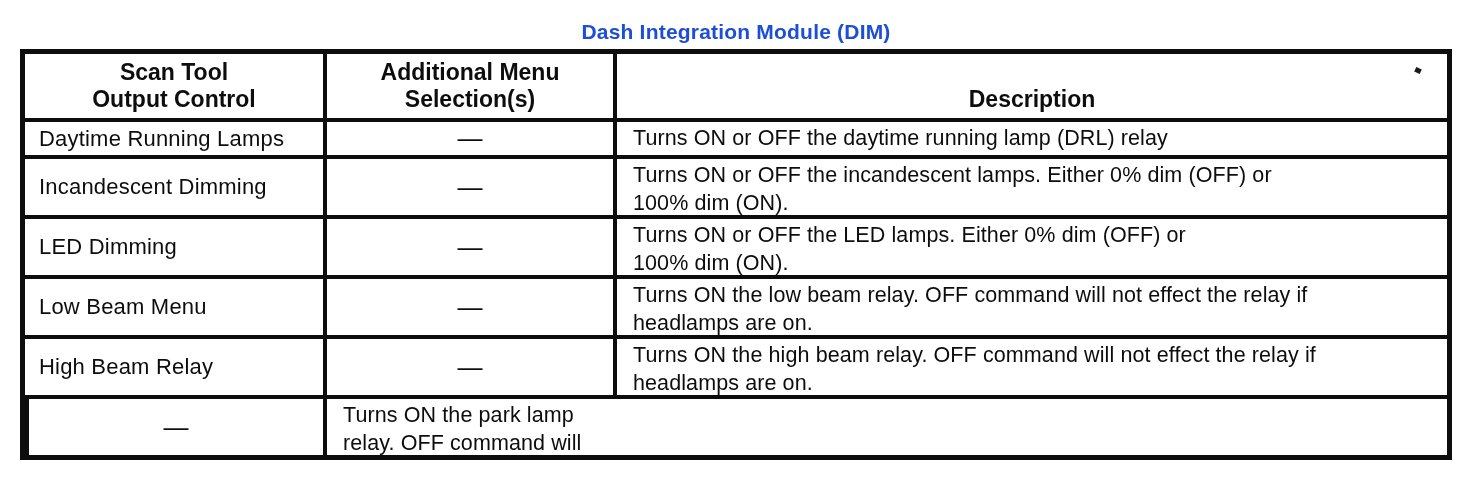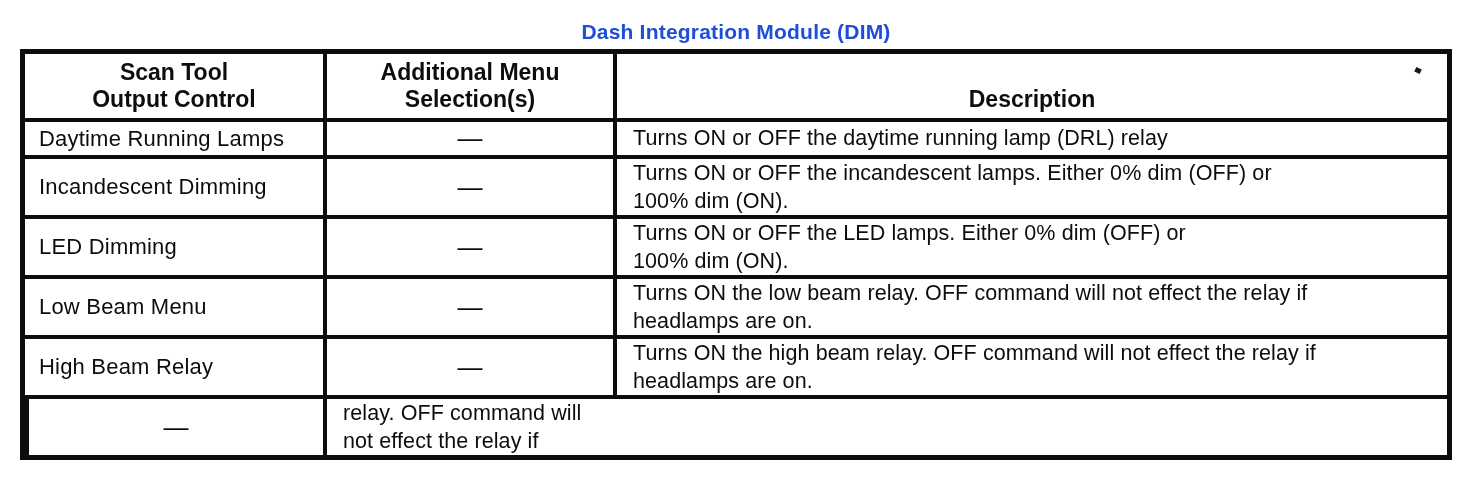--- a/index.html
+++ b/index.html
@@ -76,21 +76,21 @@
   }
   .cell.c2.body-cell {
     display: flex;
     align-items: center;
     justify-content: center;
     font-size: 25px;
   }
   .cell.c3.body-cell {
     display: flex;
     flex-direction: column;
-    justify-content: center;
+    justify-content: flex-start;
     padding: 2px 8px 3px 16px;
     font-size: 21.5px;
     line-height: 28px;
     letter-spacing: 0.1px;
   }
   .speck {
     position: absolute;
     top: 14px;
     right: 26px;
     width: 6px;

